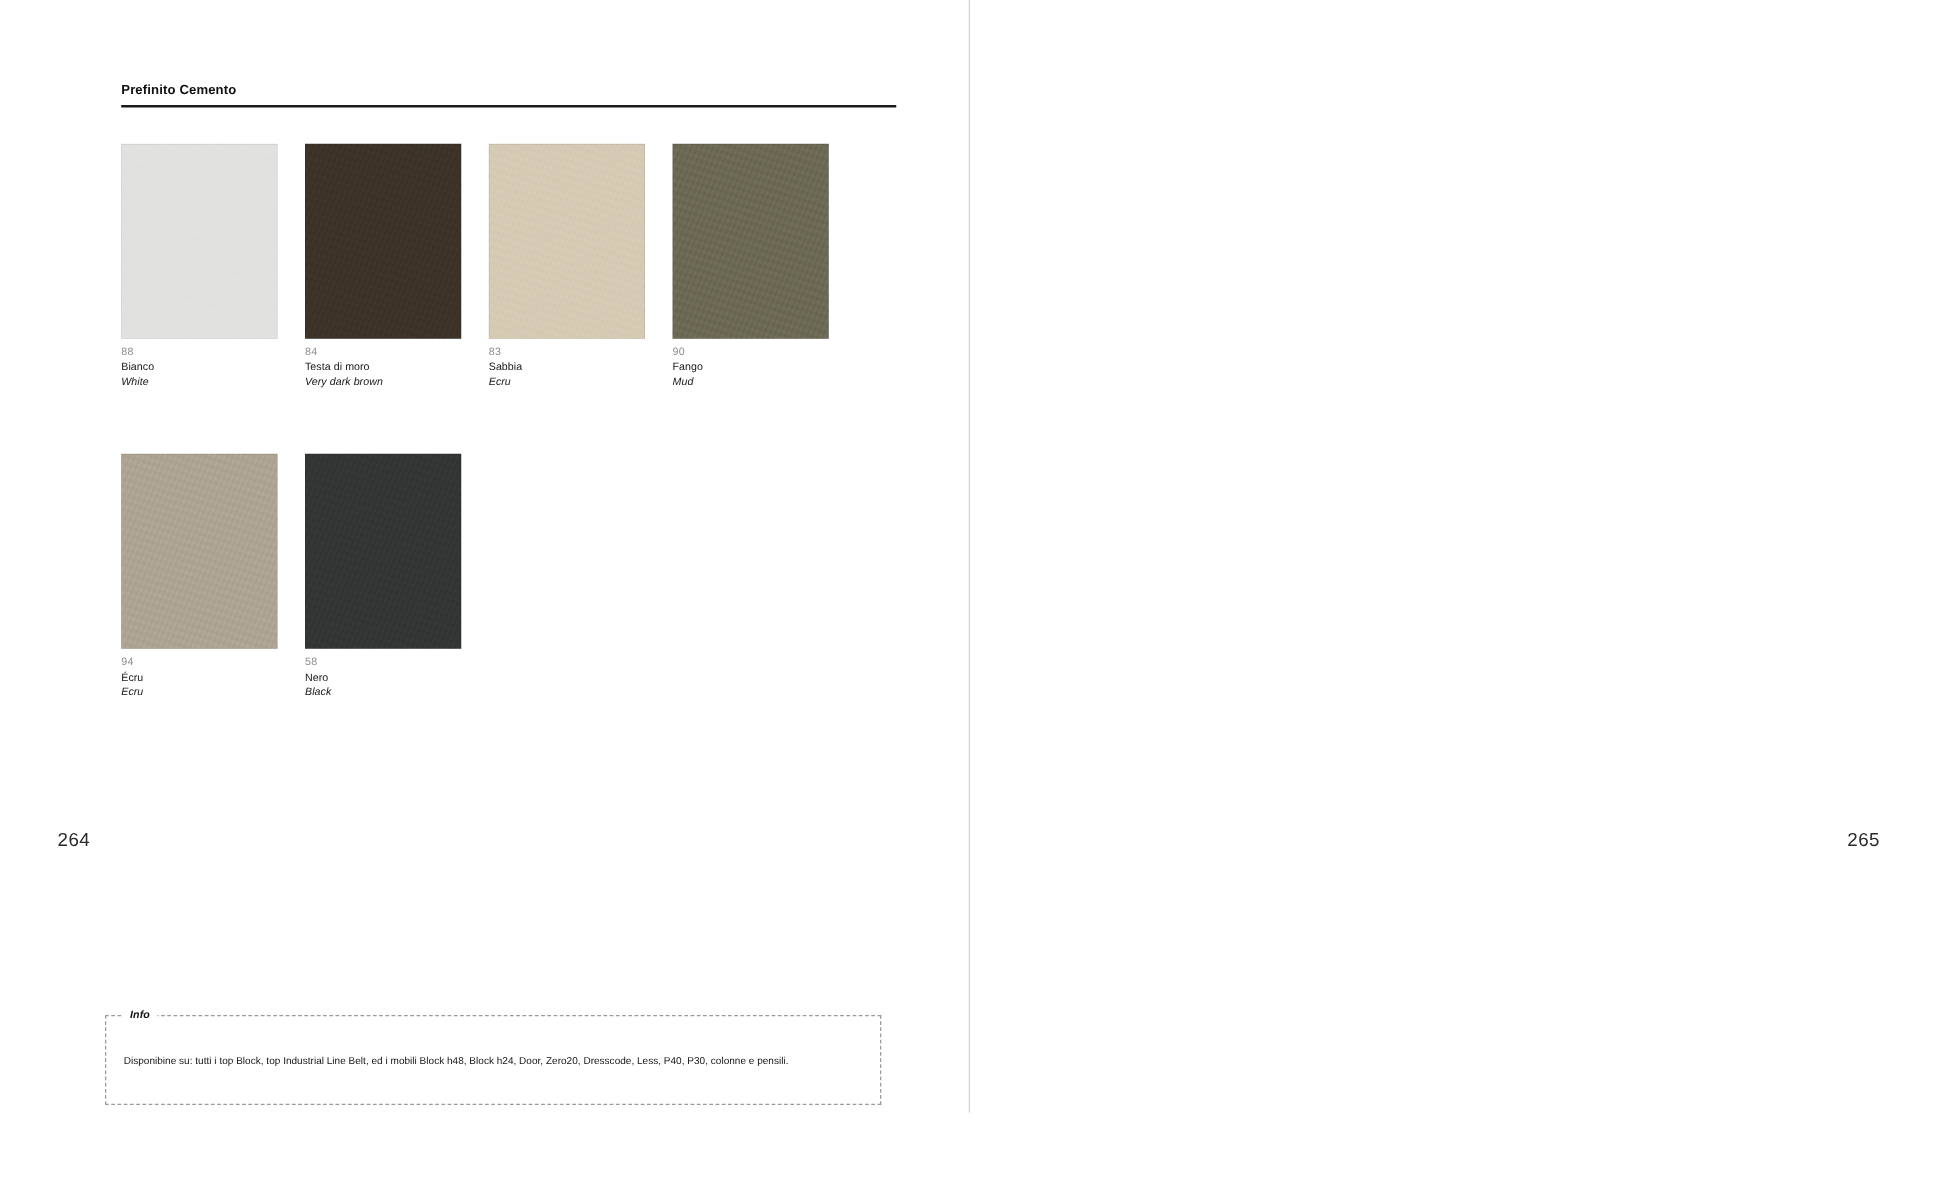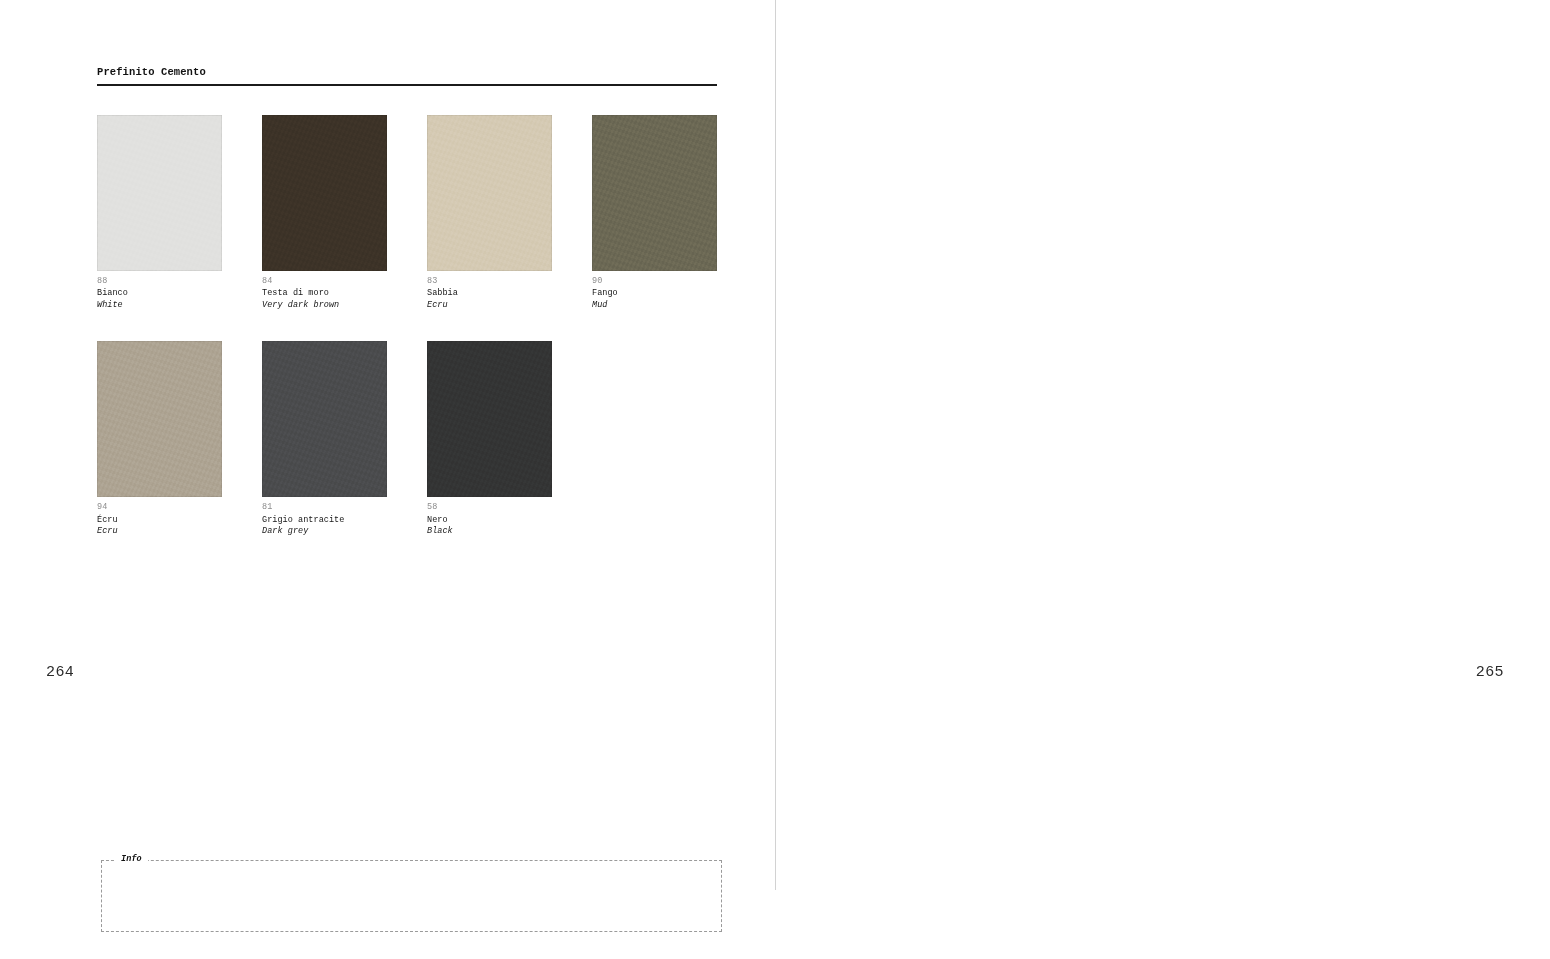--- a/index.html
+++ b/index.html
@@ -26,21 +26,20 @@
     top: 0;
     width: 1px;
     height: 890px;
     background: #d2d2d2;
   }
   .page {
     position: relative;
     width: 775px;
     height: 702px;
     box-sizing: border-box;
-    font-family: Liberation Mono, monospace;
   }
   .page-left  { padding: 0 0 0 0; }
   .page-right { padding: 0 0 0 16px; }
 
   .page-inner {
     position: absolute;
     top: 66px;
   }
   .page-left .page-inner  { left: 97px; width: 620px; }
 
@@ -62,20 +61,21 @@
     width: 100%;
   }
 
   
   .grid {
     margin-top: 29px;
     display: grid;
     grid-template-columns: repeat(4, 125px);
     column-gap: 40px;
     row-gap: 0;
+    gap: 22px;
   }
   .cell {
     width: 125px;
     margin-bottom: 30px;
   }
   .cell.empty .swatch,
   .cell.empty .cell-meta { visibility: hidden; }
 
   .swatch {
     width: 125px;
@@ -116,21 +116,21 @@
   }
 
   
   .info-box {
     position: absolute;
     top: 812px;
     height: 72px;
     box-sizing: border-box;
     border: 1px dashed #9a9a9a;
   }
-  .page-left  .info-box { left: 101px; width: 621px; margin-top: 48px; }
+  .page-left  .info-box { left: 84px; width: 621px; }
 
   .info-label {
     position: absolute;
     top: -7px;
     left: 13px;
     background: #ffffff;
     padding: 0 6px;
     font-size: 8.5px;
     font-weight: bold;
     font-style: italic;
@@ -216,28 +216,20 @@
         <div class="cell">
           <div class="swatch" style="background-color: rgb(173, 163, 146);"></div>
           <div class="cell-meta">
             <div class="code">94</div>
             <div class="name-it">Écru</div>
             <div class="name-en">Ecru</div>
           </div>
         </div>
 
         <div class="cell">
-          <div class="swatch" style="background-color: rgb(74, 75, 77);"></div>
-          <div class="cell-meta">
-            <div class="code">81</div>
-            <div class="name-it">Grigio antracite</div>
-            <div class="name-en">Dark grey</div>
-          </div>
-        </div>
-        <div class="cell">
           <div class="swatch" style="background-color: rgb(51, 52, 52);"></div>
           <div class="cell-meta">
             <div class="code">58</div>
             <div class="name-it">Nero</div>
             <div class="name-en">Black</div>
           </div>
         </div>
         <div class="cell empty">
           <div class="swatch"></div>
           <div class="cell-meta"></div>
@@ -245,20 +237,21 @@
         <div class="cell empty">
           <div class="swatch"></div>
           <div class="cell-meta"></div>
         </div>
       </div>
     </div>
 
     <div class="info-box">
       <div class="info-label">Info</div>
       <div class="info-body">
+        <div class="info-it">Disponibine su: tutti i top Block, top Industrial Line Belt, ed i mobili Block h48, Block h24, Door, Zero20, Dresscode, Less, P40, P30, colonne e pensili.</div>
       </div>
     </div>
 
     <div class="folio folio-left">264</div>
   </div>
 
   <div class="page page-right">
 
     <div class="folio folio-right">265</div>
   </div>

